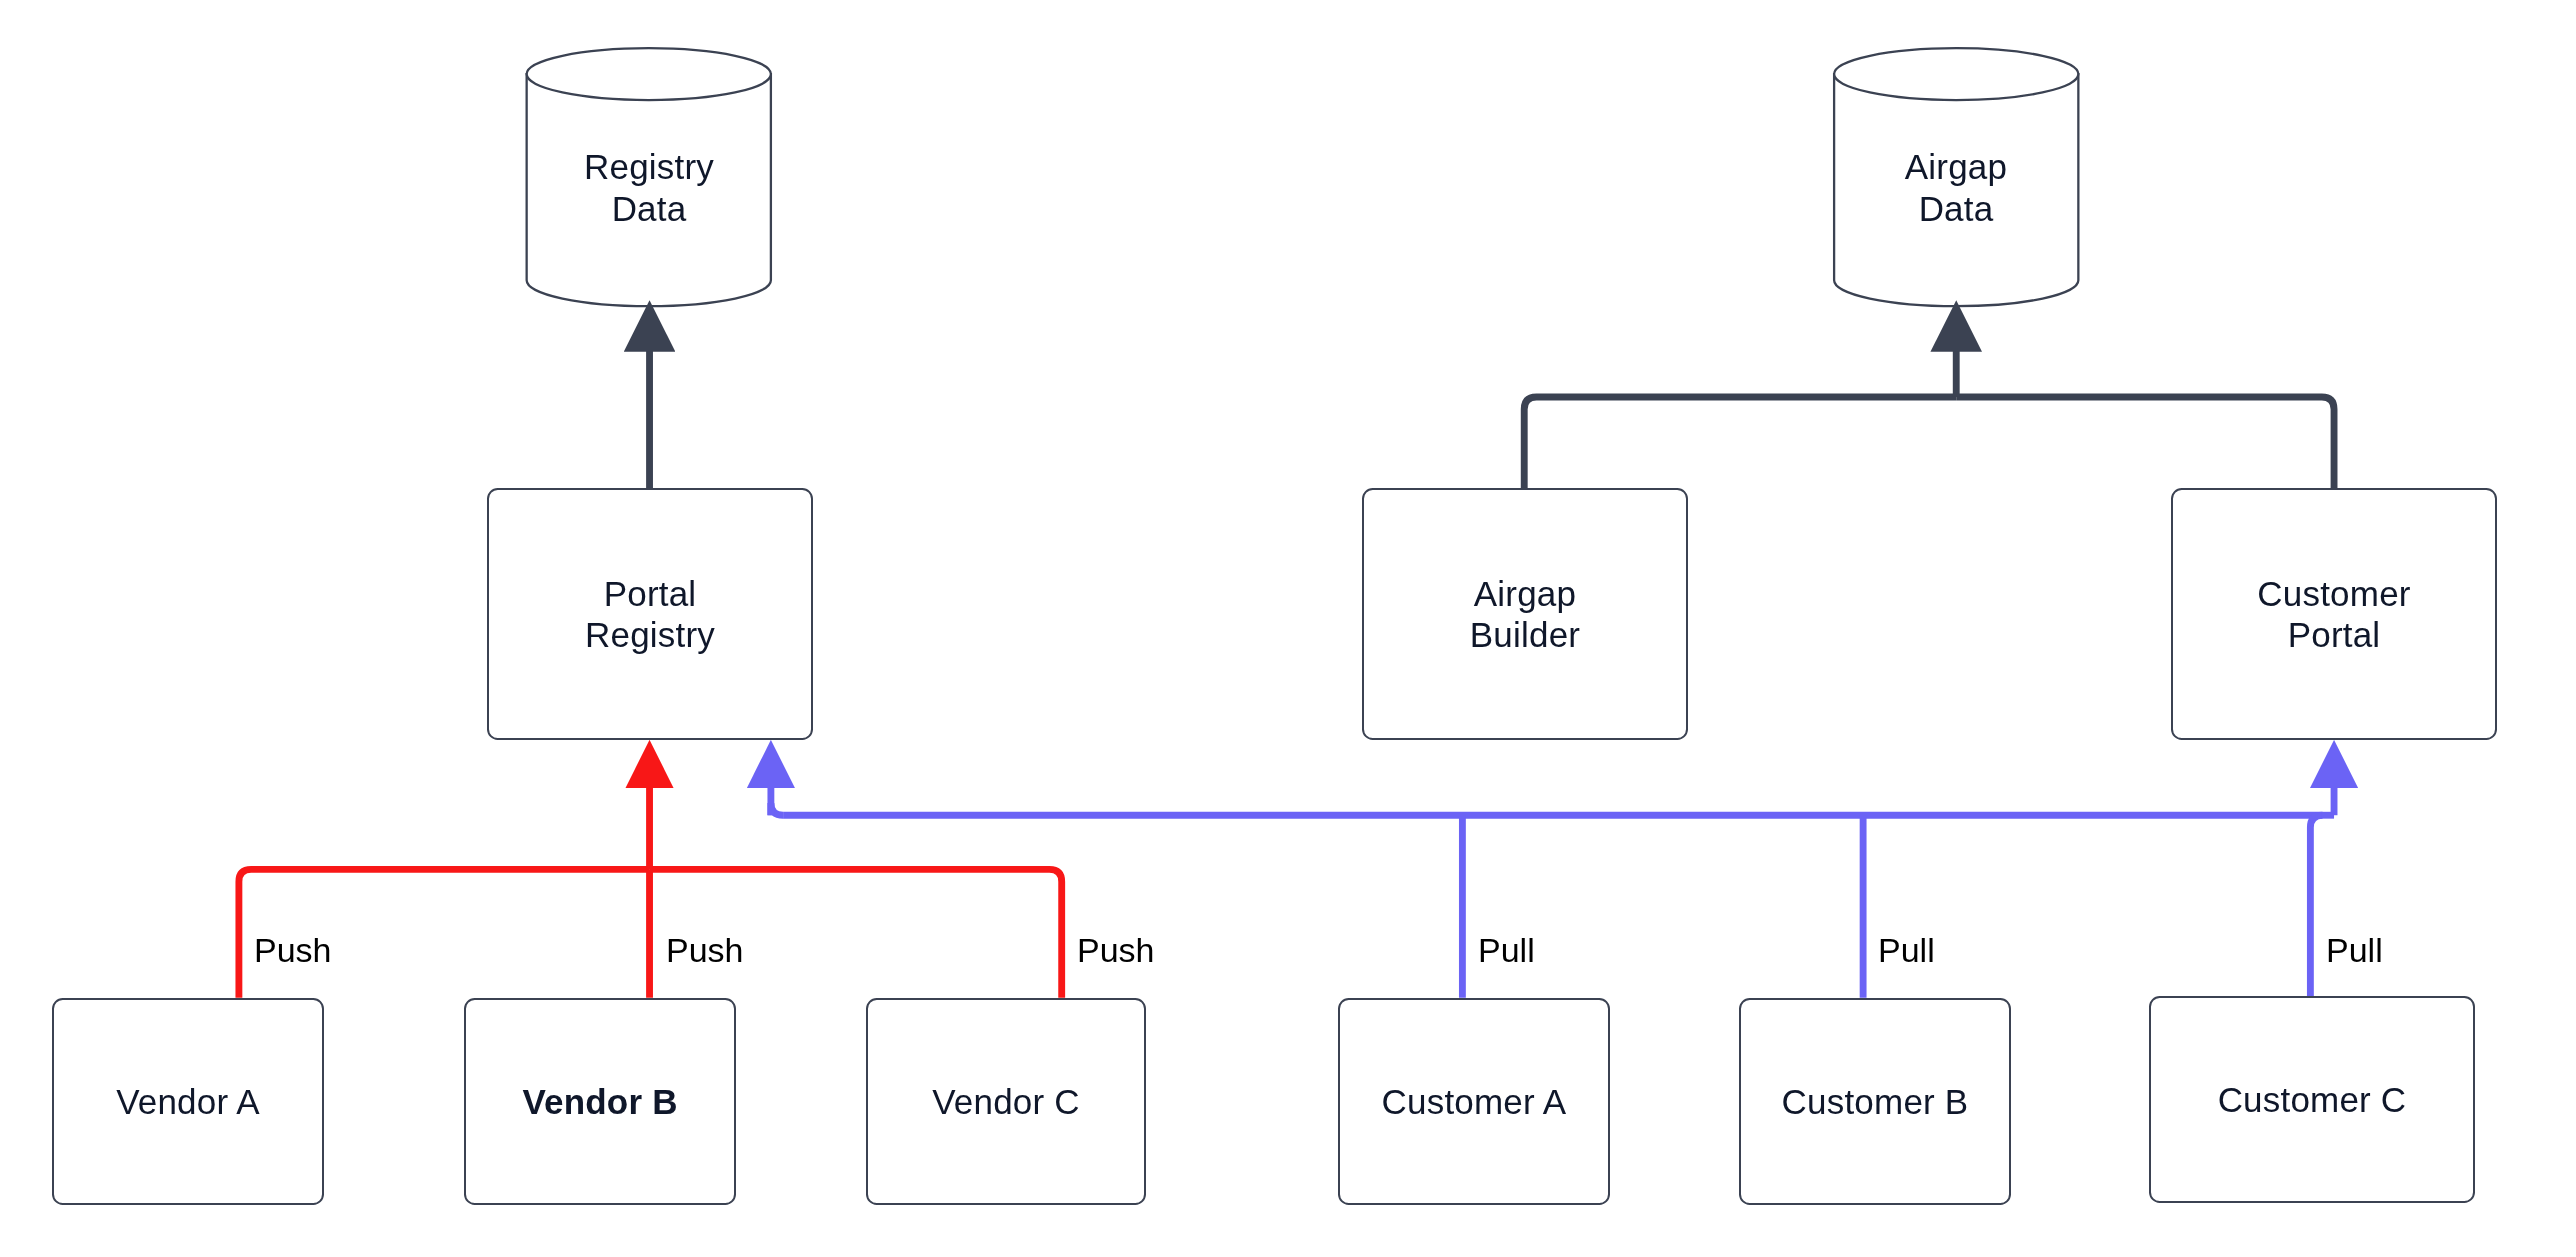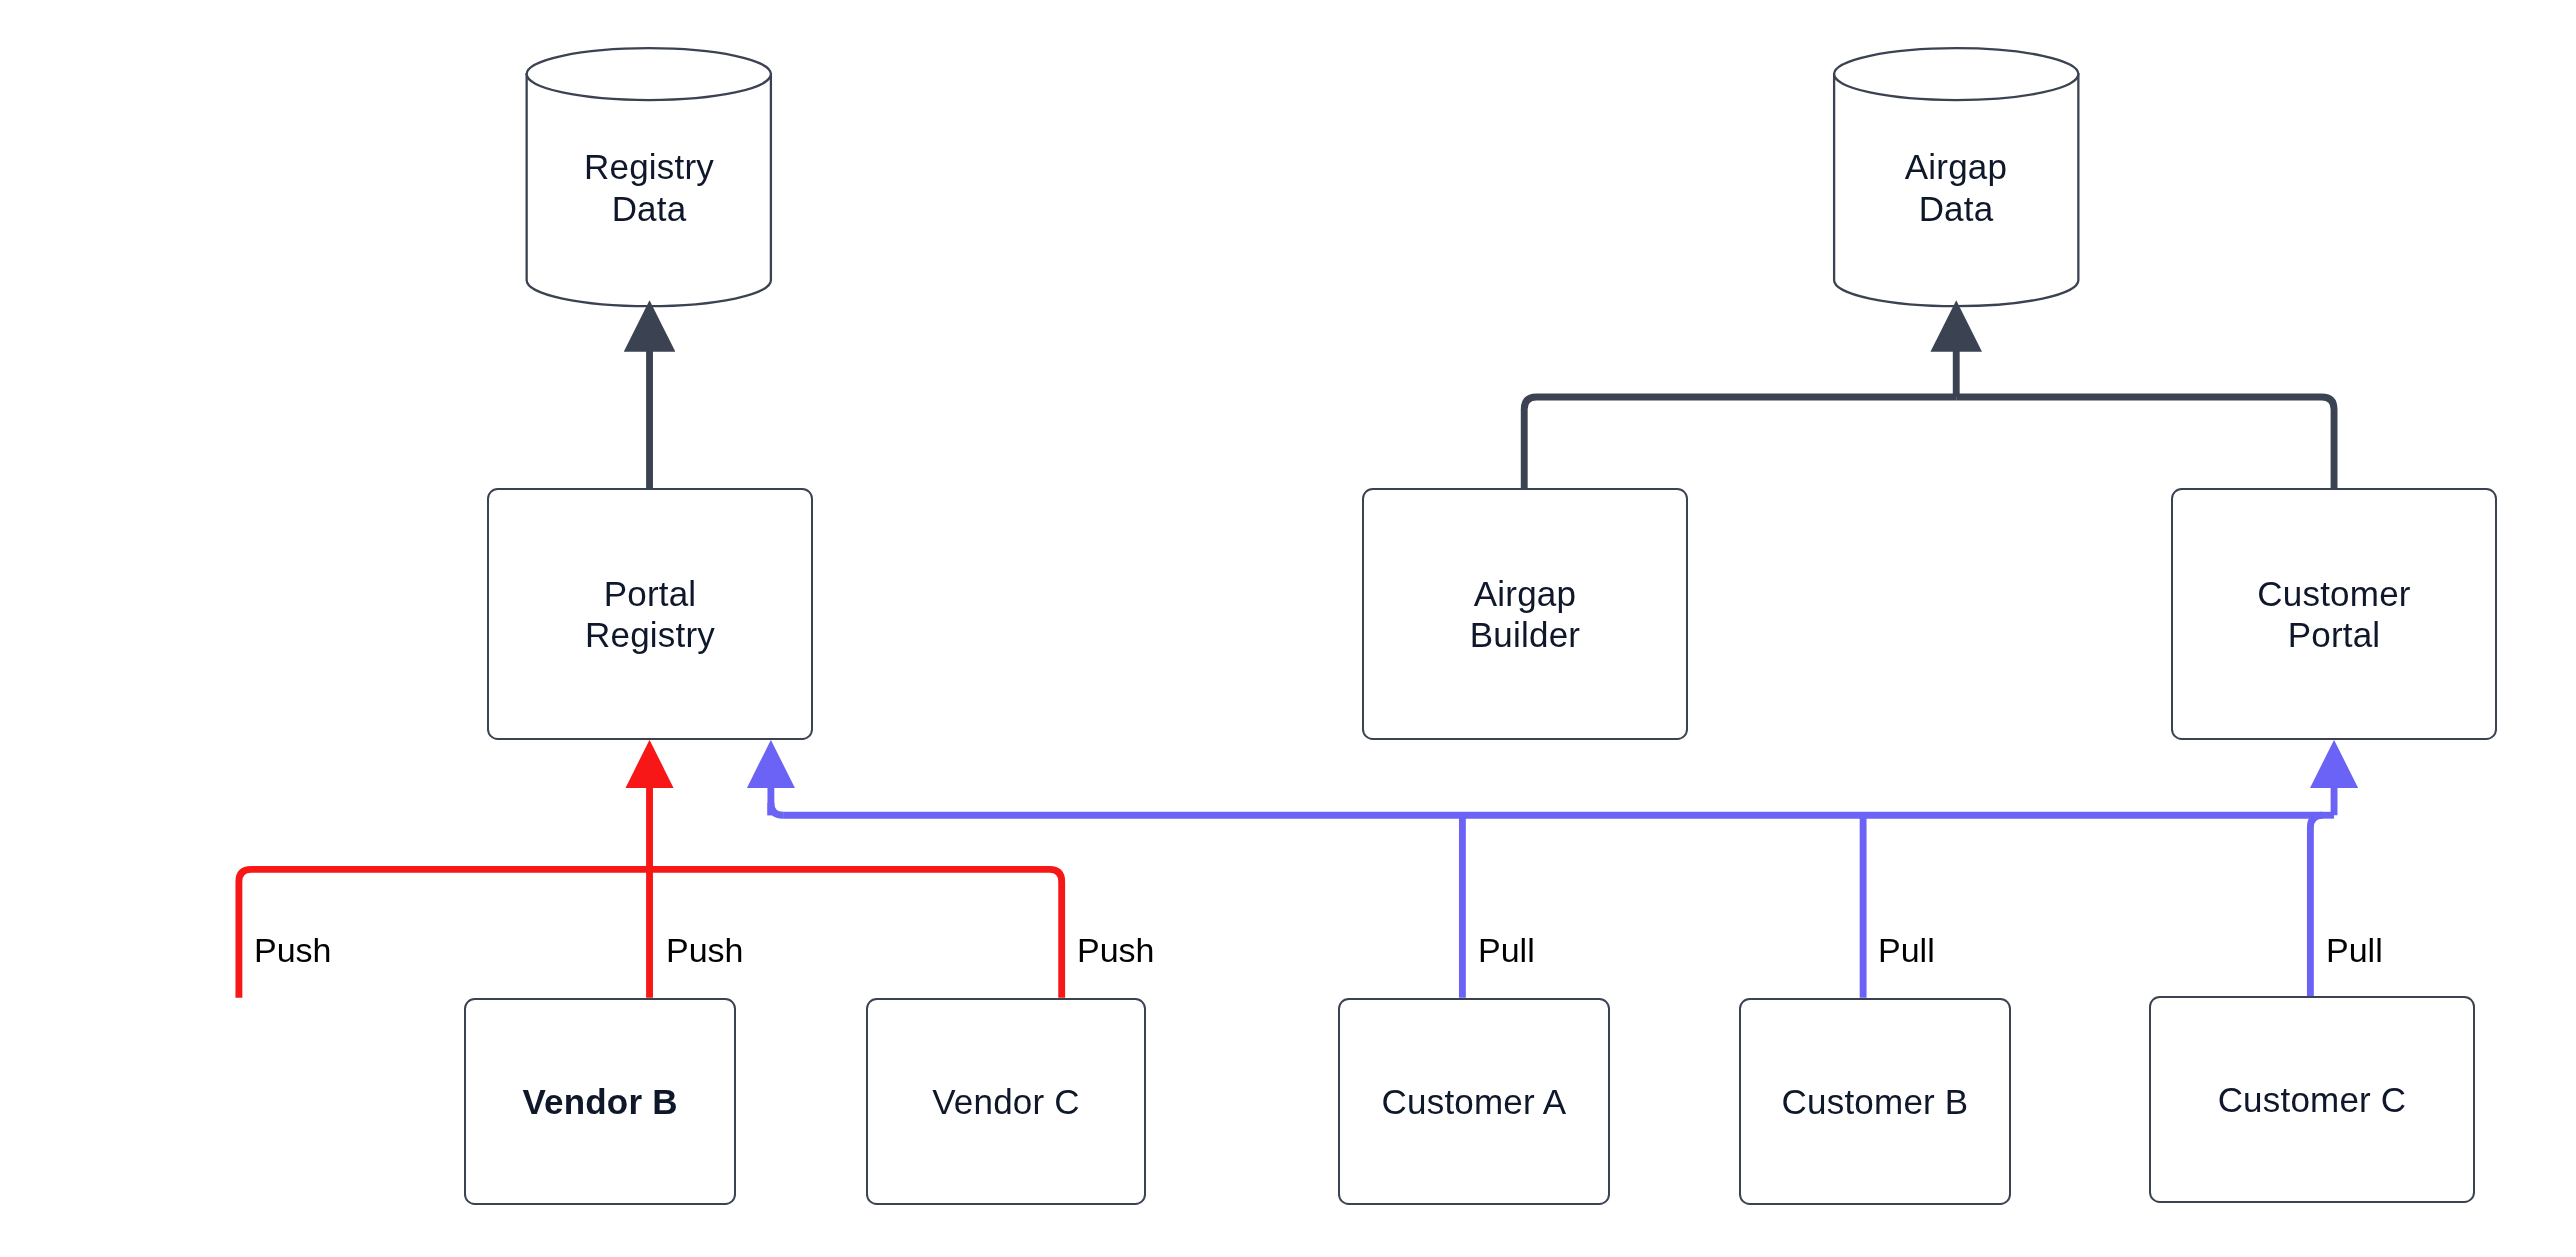--- a/index.html
+++ b/index.html
@@ -144,20 +144,23 @@
     </div>
   </div>
 
   <div class="edge-label" style="left:254px; top:933px;">Push</div>
   <div class="edge-label" style="left:666px; top:933px;">Push</div>
   <div class="edge-label" style="left:1077px; top:933px;">Push</div>
   <div class="edge-label" style="left:1478px; top:933px;">Pull</div>
   <div class="edge-label" style="left:1878px; top:933px;">Pull</div>
   <div class="edge-label" style="left:2326px; top:933px;">Pull</div>
 
+  <div class="node box" style="left:52px; top:998px; width:272px; height:207px;">
+    <span>Vendor A</span>
+  </div>
 
   <div class="node box" style="left:464px; top:998px; width:272px; height:207px;font-weight:bold;">
     <span>Vendor B</span>
   </div>
 
   <div class="node box" style="left:866px; top:998px; width:280px; height:207px;">
     <span>Vendor C</span>
   </div>
 
   <div class="node box" style="left:1338px; top:998px; width:272px; height:207px;">

